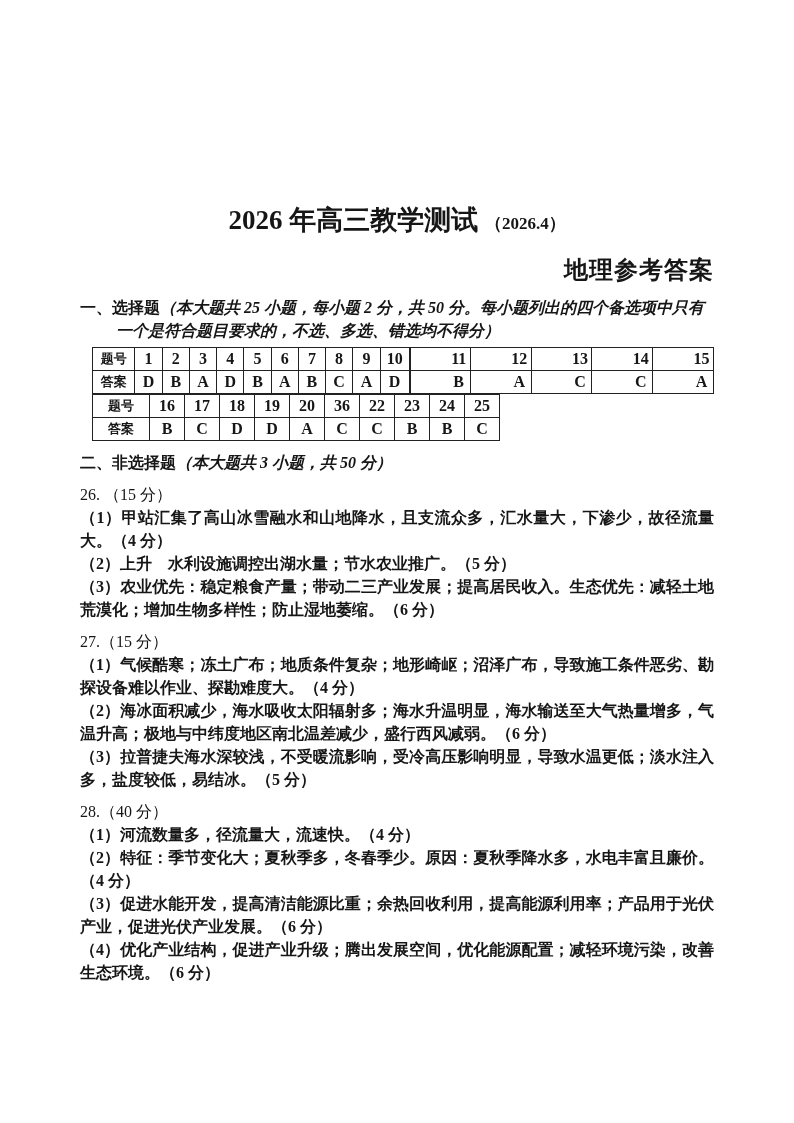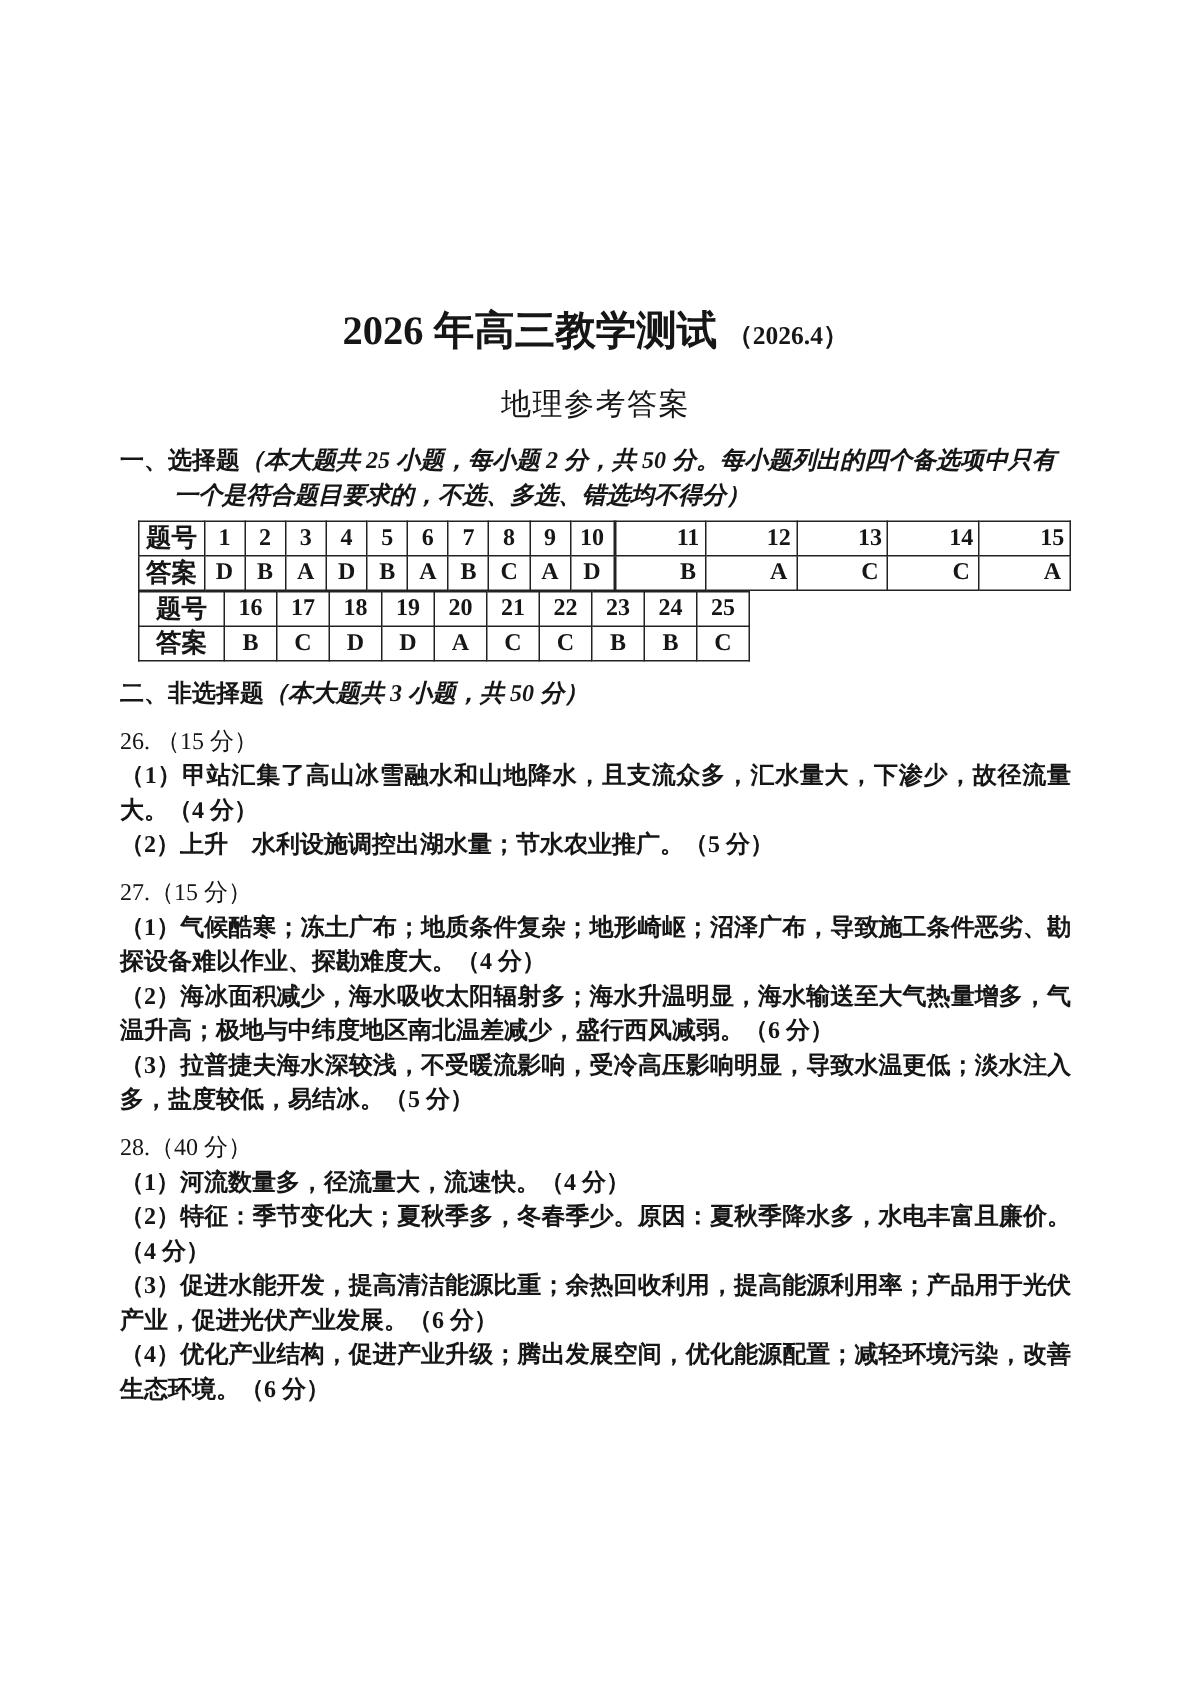--- a/index.html
+++ b/index.html
@@ -26,24 +26,24 @@
     font-weight: bold;
     text-align: center;
     white-space: nowrap;
   }
   .title-paren {
     font-size: 17px;
     font-weight: bold;
   }
   h2.subtitle {
     margin: 14px 0 10px 0;
-    font-size: 20px;
+    font-size: 24px;
     line-height: 32px;
-    font-weight: normal;
-    text-align: center;
+    font-weight: bold;
+    text-align: right;
     letter-spacing: 1px;
   }
   p.sec-head {
     margin: 8px 0 5px 0;
     font-size: 16px;
     line-height: 23px;
     font-weight: bold;
     padding-left: 36px;
     text-indent: -36px;
   }
@@ -68,21 +68,21 @@
     vertical-align: middle;
     font-weight: bold;
     font-size: 16px;
     padding: 0;
     line-height: 22px;
   }
   table.a1 td, table.b td { width: 34px; }
   table.a2 td { width: 40px; padding-left: 37px; }
   table.t td.hdr {
     width: 56px;
-    font-size: 17px;
+    font-size: 13px;
   }
   .question p.q-head {
     margin: 9px 0 0 0;
     font-size: 16px;
     line-height: 23px;
     font-weight: normal;
   }
   .question p.q-item {
     margin: 0;
     font-size: 16px;
@@ -160,21 +160,21 @@
       </div>
       <table class="t b">
         <tbody>
             <tr>
               <td class="hdr">题号</td>
               <td>16</td>
               <td>17</td>
               <td>18</td>
               <td>19</td>
               <td>20</td>
-              <td>21</td>
+              <td>36</td>
               <td>22</td>
               <td>23</td>
               <td>24</td>
               <td>25</td>
             </tr>
         <tr>
               <td class="hdr">答案</td>
               <td>B</td>
               <td>C</td>
               <td>D</td>
@@ -189,20 +189,21 @@
       </tbody>
         </table>
     </div>
 
     <p class="sec-head sec2"><span class="sec-label">二、非选择题</span><span class="sec-detail">（本大题共 3 小题，共 50 分）</span></p>
 
     <div class="question">
       <p class="q-head">26. （15 分）</p>
       <p class="q-item">（1）甲站汇集了高山冰雪融水和山地降水，且支流众多，汇水量大，下渗少，故径流量大。（4 分）</p>
       <p class="q-item">（2）上升　水利设施调控出湖水量；节水农业推广。（5 分）</p>
+      <p class="q-item">（3）农业优先：稳定粮食产量；带动二三产业发展；提高居民收入。生态优先：减轻土地荒漠化；增加生物多样性；防止湿地萎缩。（6 分）</p>
     </div>
 
     <div class="question">
       <p class="q-head">27.（15 分）</p>
       <p class="q-item">（1）气候酷寒；冻土广布；地质条件复杂；地形崎岖；沼泽广布，导致施工条件恶劣、勘探设备难以作业、探勘难度大。（4 分）</p>
       <p class="q-item">（2）海冰面积减少，海水吸收太阳辐射多；海水升温明显，海水输送至大气热量增多，气温升高；极地与中纬度地区南北温差减少，盛行西风减弱。（6 分）</p>
       <p class="q-item">（3）拉普捷夫海水深较浅，不受暖流影响，受冷高压影响明显，导致水温更低；淡水注入多，盐度较低，易结冰。（5 分）</p>
     </div>
 
     <div class="question">

